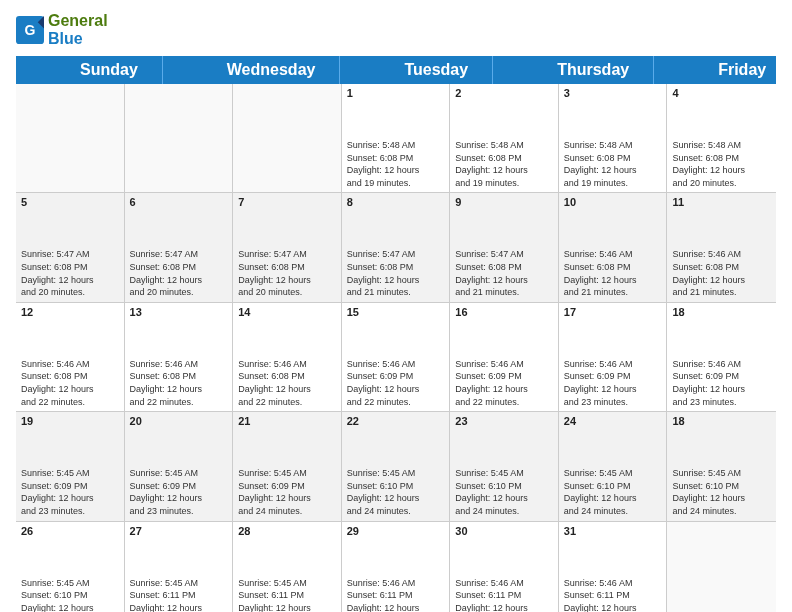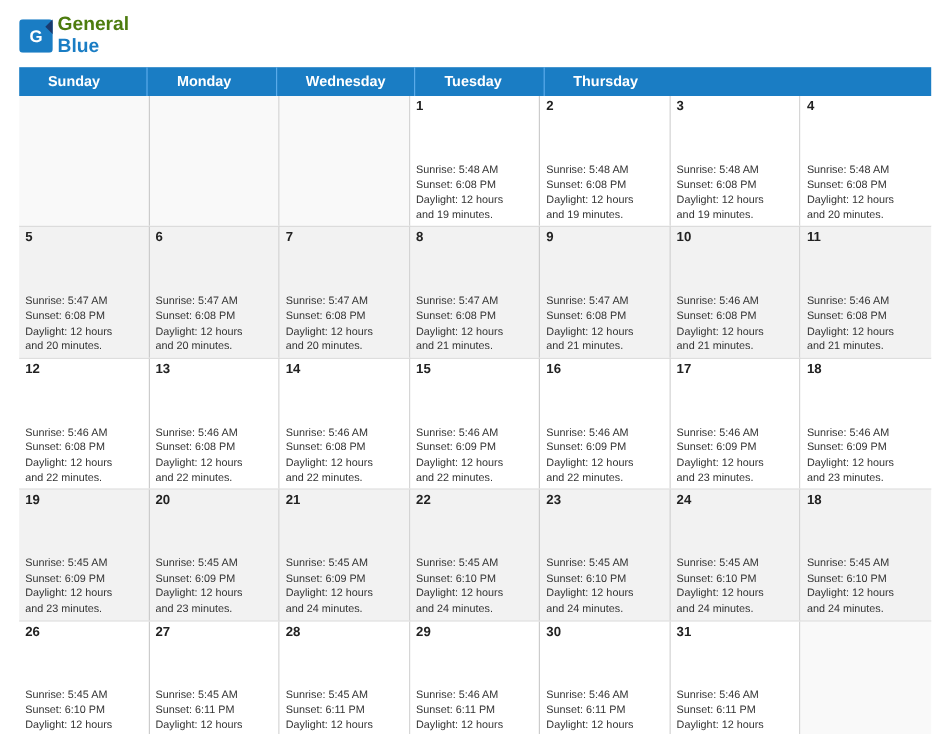--- a/index.html
+++ b/index.html
@@ -51,25 +51,26 @@
       display: flex;
       flex-direction: column;
     }
     .cal-header-row {
       display: grid;
       grid-template-columns: repeat(7, 1fr);
       background: #1a7dc4;
     }
     .cal-header-cell {
       color: #fff;
-      font-size: 12px;
+      font-size: 16px;
       font-weight: bold;
       padding: 5px 24px;
       text-align: left;
       border-right: 1px solid #5aabea;
+      margin-left: 40px;
     }
     .cal-header-cell:last-child { border-right: none; }
     .cal-body {
       flex: 1;
       display: flex;
       flex-direction: column;
     }
     .cal-week {
       flex: 1;
       display: grid;
@@ -119,24 +120,24 @@
     </div>
     <div class="title-block">
       <div class="month-title"></div>
       <div class="location-title"></div>
     </div>
   </div>
 
   <div class="calendar">
     <div class="cal-header-row" id="cal-header">
         <div class="cal-header-cell">Sunday</div>
-        <div class="cal-header-cell">Monday</div>
         <div class="cal-header-cell">Wednesday</div>
         <div class="cal-header-cell">Tuesday</div>
         <div class="cal-header-cell">Thursday</div>
+        <div class="cal-header-cell">Friday</div>
       </div>
     <div class="cal-body" id="cal-body">
         <div class="cal-week">
           <div class="cal-cell empty"></div>
           <div class="cal-cell empty"></div>
           <div class="cal-cell empty"></div>
           <div class="cal-cell">
             <div class="day-num">1</div>
             <div class="day-info" style="white-space: pre-line;">Sunrise: 5:48 AM
 Sunset: 6:08 PM

